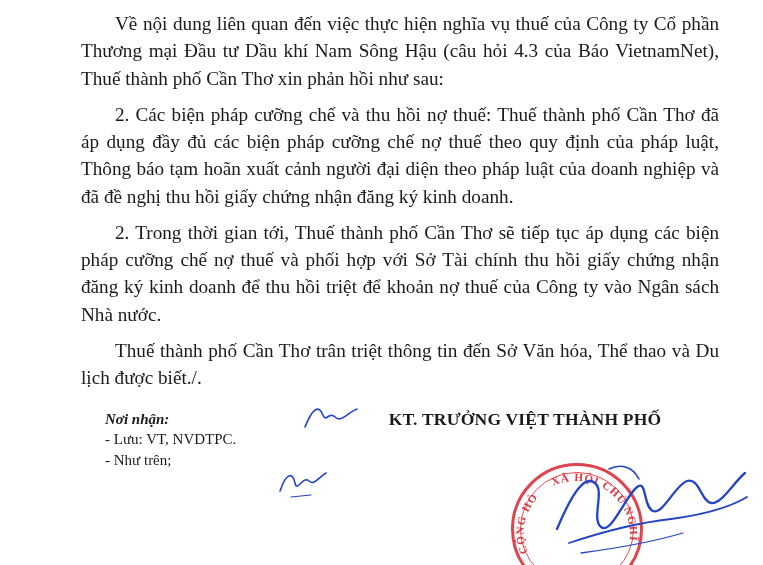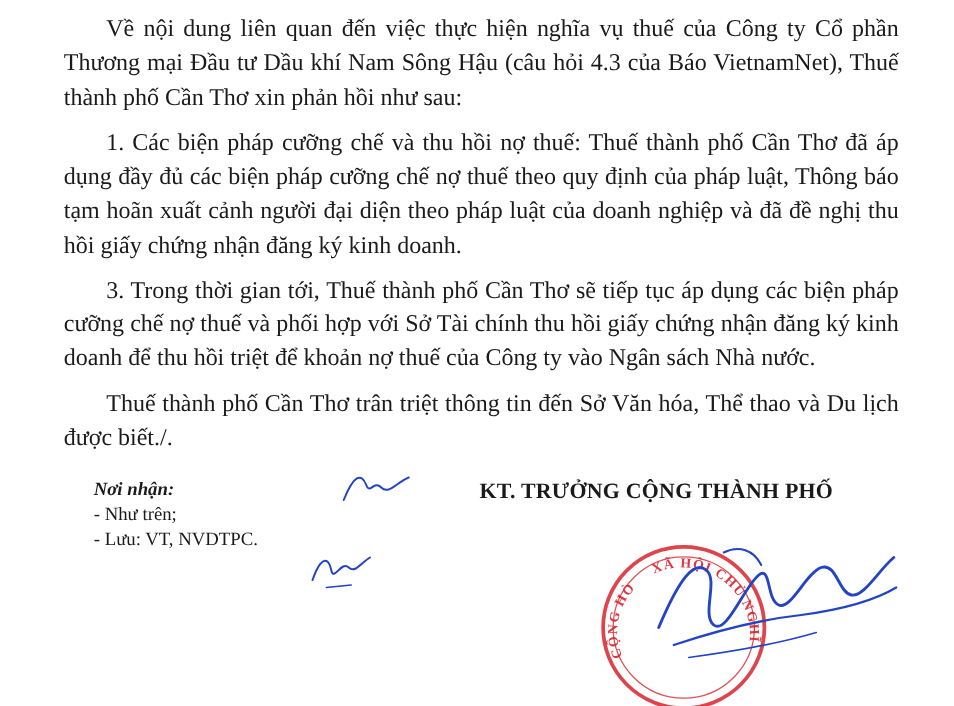--- a/index.html
+++ b/index.html
@@ -14,21 +14,21 @@
     color: #1a1a1a;
     overflow: hidden;
     position: relative;
   }
 
   .page {
     position: relative;
     width: 763px;
     height: 565px;
     box-sizing: border-box;
-    padding: 10px 44px 0 51px;
+    padding: 10px 44px 0 81px;
   }
 
   .para {
     font-size: 19.2px;
     line-height: 1.42;
     text-align: justify;
     text-justify: inter-word;
     margin: 0 0 9px 0;
     text-indent: 34px;
   }
@@ -125,42 +125,42 @@
   .ink-main { left: 470px; top: 52px; width: 200px; height: 110px; }
   .ink-small1 { left: 196px; top: -10px; width: 60px; height: 34px; }
   .ink-small2 { left: 172px; top: 56px; width: 52px; height: 34px; }
 </style>
 </head>
 <body>
 
 <div class="page">
 
   <p class="para">Về nội dung liên quan đến việc thực hiện nghĩa vụ thuế của Công ty Cổ phần Thương mại Đầu tư Dầu khí Nam Sông Hậu (câu hỏi 4.3 của Báo VietnamNet), Thuế thành phố Cần Thơ xin phản hồi như sau:</p>
-  <p class="para">1. Các biện pháp cưỡng chế và thu hồi nợ thuế: Thuế thành phố Cần Thơ đã áp dụng đầy đủ các biện pháp cưỡng chế nợ thuế theo quy định của pháp luật, Thông báo tạm hoãn xuất cảnh người đại diện theo pháp luật của doanh nghiệp và đã đề nghị thu hồi giấy chứng nhận đăng ký kinh doanh.</p>
-  <p class="para">3. Trong thời gian tới, Thuế thành phố Cần Thơ sẽ tiếp tục áp dụng các biện pháp cưỡng chế nợ thuế và phối hợp với Sở Tài chính thu hồi giấy chứng nhận đăng ký kinh doanh để thu hồi triệt để khoản nợ thuế của Công ty vào Ngân sách Nhà nước.</p>
+  <p class="para">2. Các biện pháp cưỡng chế và thu hồi nợ thuế: Thuế thành phố Cần Thơ đã áp dụng đầy đủ các biện pháp cưỡng chế nợ thuế theo quy định của pháp luật, Thông báo tạm hoãn xuất cảnh người đại diện theo pháp luật của doanh nghiệp và đã đề nghị thu hồi giấy chứng nhận đăng ký kinh doanh.</p>
+  <p class="para">2. Trong thời gian tới, Thuế thành phố Cần Thơ sẽ tiếp tục áp dụng các biện pháp cưỡng chế nợ thuế và phối hợp với Sở Tài chính thu hồi giấy chứng nhận đăng ký kinh doanh để thu hồi triệt để khoản nợ thuế của Công ty vào Ngân sách Nhà nước.</p>
   <p class="para">Thuế thành phố Cần Thơ trân triệt thông tin đến Sở Văn hóa, Thể thao và Du lịch được biết./.</p>
 
   <div class="footer">
 
     <div class="recipients">
       <div class="rec-title">Nơi nhận:</div>
+      <div class="rec-item">- Lưu: VT, NVDTPC.</div>
       <div class="rec-item">- Như trên;</div>
-      <div class="rec-item">- Lưu: VT, NVDTPC.</div>
 
       <svg class="ink ink-small1" viewBox="0 0 60 34">
         <path d="M4 26 C 12 6, 18 4, 22 14 C 25 22, 28 10, 34 16 C 40 22, 46 12, 56 8" stroke-width="1.6"></path>
       </svg>
       <svg class="ink ink-small2" viewBox="0 0 52 34">
         <path d="M3 24 C 10 4, 16 6, 18 16 C 20 26, 26 8, 32 14 C 37 19, 42 10, 49 6" stroke-width="1.6"></path>
         <path d="M14 30 L 34 28" stroke-width="1.2"></path>
       </svg>
     </div>
 
     <div class="signblock">
-      <div class="sig-line">KT. TRƯỞNG CỘNG THÀNH PHỐ</div>
+      <div class="sig-line">KT. TRƯỞNG VIỆT THÀNH PHỐ</div>
 
     </div>
 
     <div class="seal">
       <div class="ring-outer"></div>
       <div class="ring-inner"></div>
 
       <svg class="arc-text" viewBox="0 0 132 132">
         <defs>
           <path id="arcL" d="M 18 92 A 50 50 0 0 1 30 32"></path>

